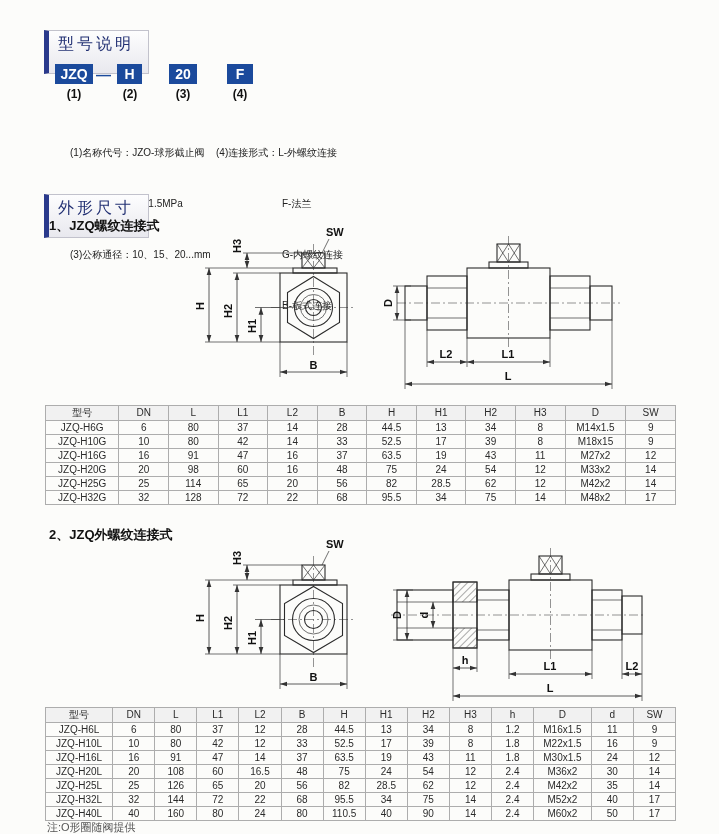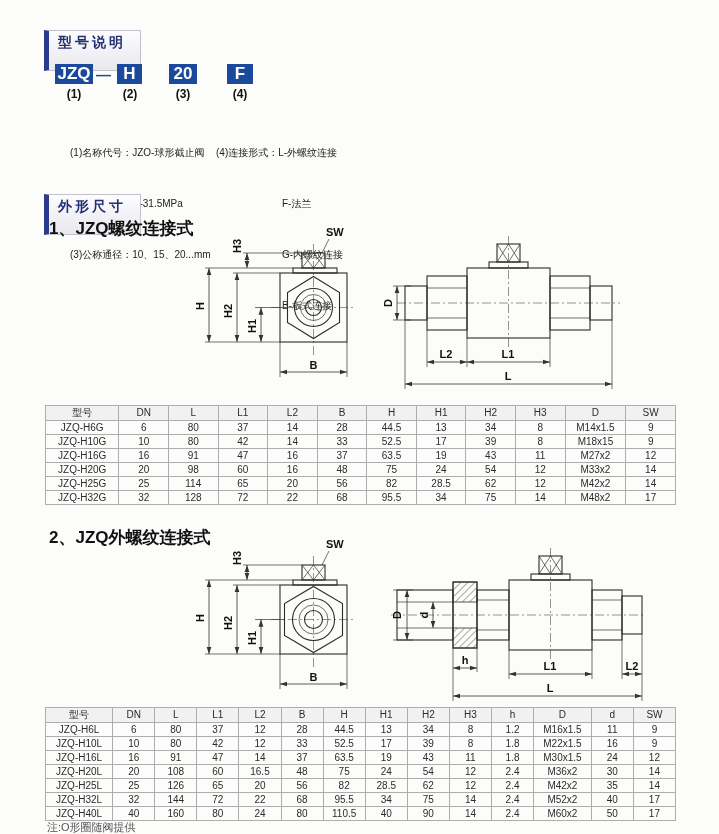--- a/index.html
+++ b/index.html
@@ -1,26 +1,26 @@
 <!DOCTYPE html>
 <html><head>
 <meta charset="utf-8">
 <style>
   html,body{margin:0;padding:0;background:#e8e8e6;}
   #page{position:relative;width:719px;height:834px;background:#fcfcfa;margin:0 auto;
         font-family:"Liberation Sans","DejaVu Sans",sans-serif;color:#222;overflow:hidden;}
   .badge{position:absolute;background:linear-gradient(#fdfdfe,#e8e8ee);border:1px solid #c2c2cc;
-         border-left:5px solid #2a3a8c;color:#223073;font-weight:bold;font-size:14px;
+         border-left:5px solid #2a3a8c;color:#223073;font-weight:normal;font-size:16px;
          padding:3px 14px 18px 9px;letter-spacing:3px;}
-  .codebox{position:absolute;background:#1b4a9c;color:#fff;font-weight:bold;font-size:17px;
+  .codebox{position:absolute;background:#1b4a9c;color:#fff;font-weight:bold;font-size:14px;
            text-align:center;height:20px;line-height:20px;}
   .codesep{position:absolute;color:#1b4a9c;font-weight:bold;font-size:15px;}
   .codenum{position:absolute;font-weight:bold;font-size:12px;color:#111;text-align:center;}
   .note{position:absolute;font-size:10px;line-height:17px;color:#222;white-space:pre;margin-left:20px;}
-  .sectitle{position:absolute;font-size:17px;font-weight:bold;color:#111;}
+  .sectitle{position:absolute;font-size:13px;font-weight:bold;color:#111;}
   .dwg{position:absolute;}
   .tblwrap{position:absolute;}
   table{border-collapse:collapse;table-layout:fixed;width:100%;}
   th,td{border:1px solid #adadad;font-size:10px;font-weight:normal;text-align:center;
         padding:0;height:13px;line-height:13px;color:#2b2b2b;overflow:hidden;}
   thead th{background:#f1f1f1;height:14px;line-height:14px;}
   #table1 th:first-child{width:11.5%;} #table1 th:nth-child(11){width:9.5%;}
   #table2 th:first-child{width:10.5%;} #table2 th:nth-child(12){width:9%;}
   .footnote{position:absolute;font-size:11px;color:#555;}
   svg .outline{fill:none;stroke:#2b2b2b;stroke-width:1.1;}

